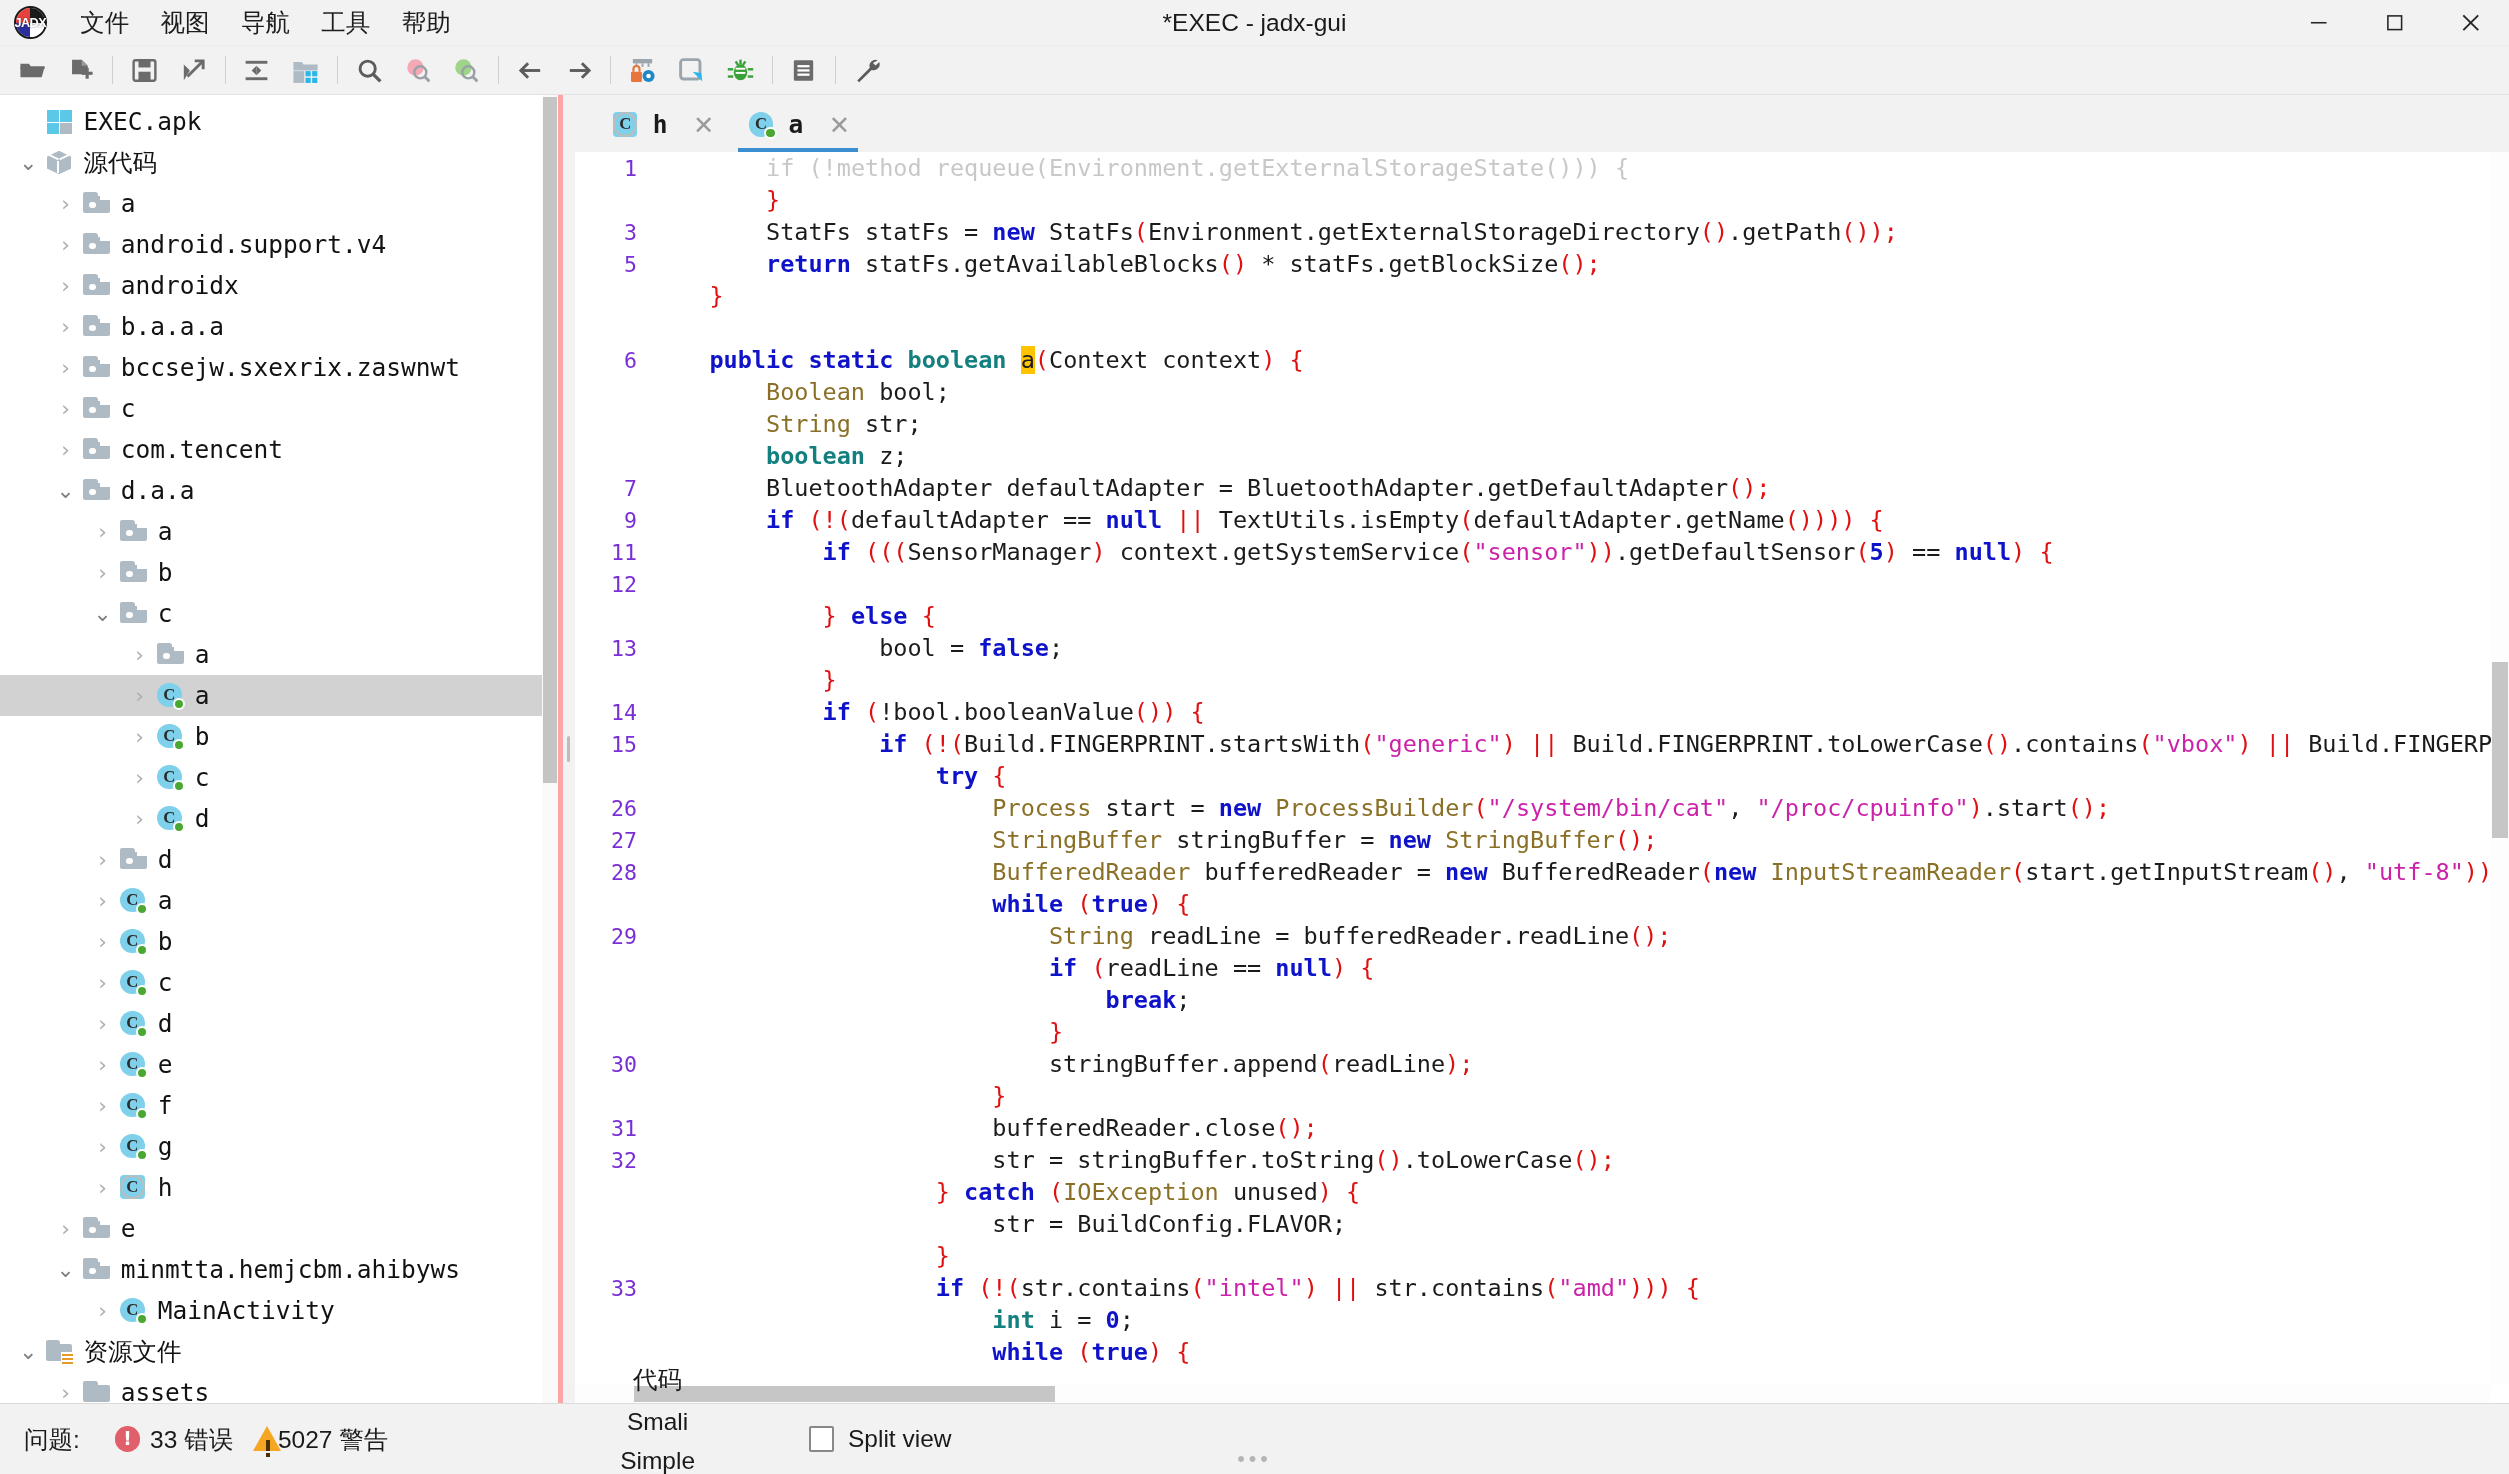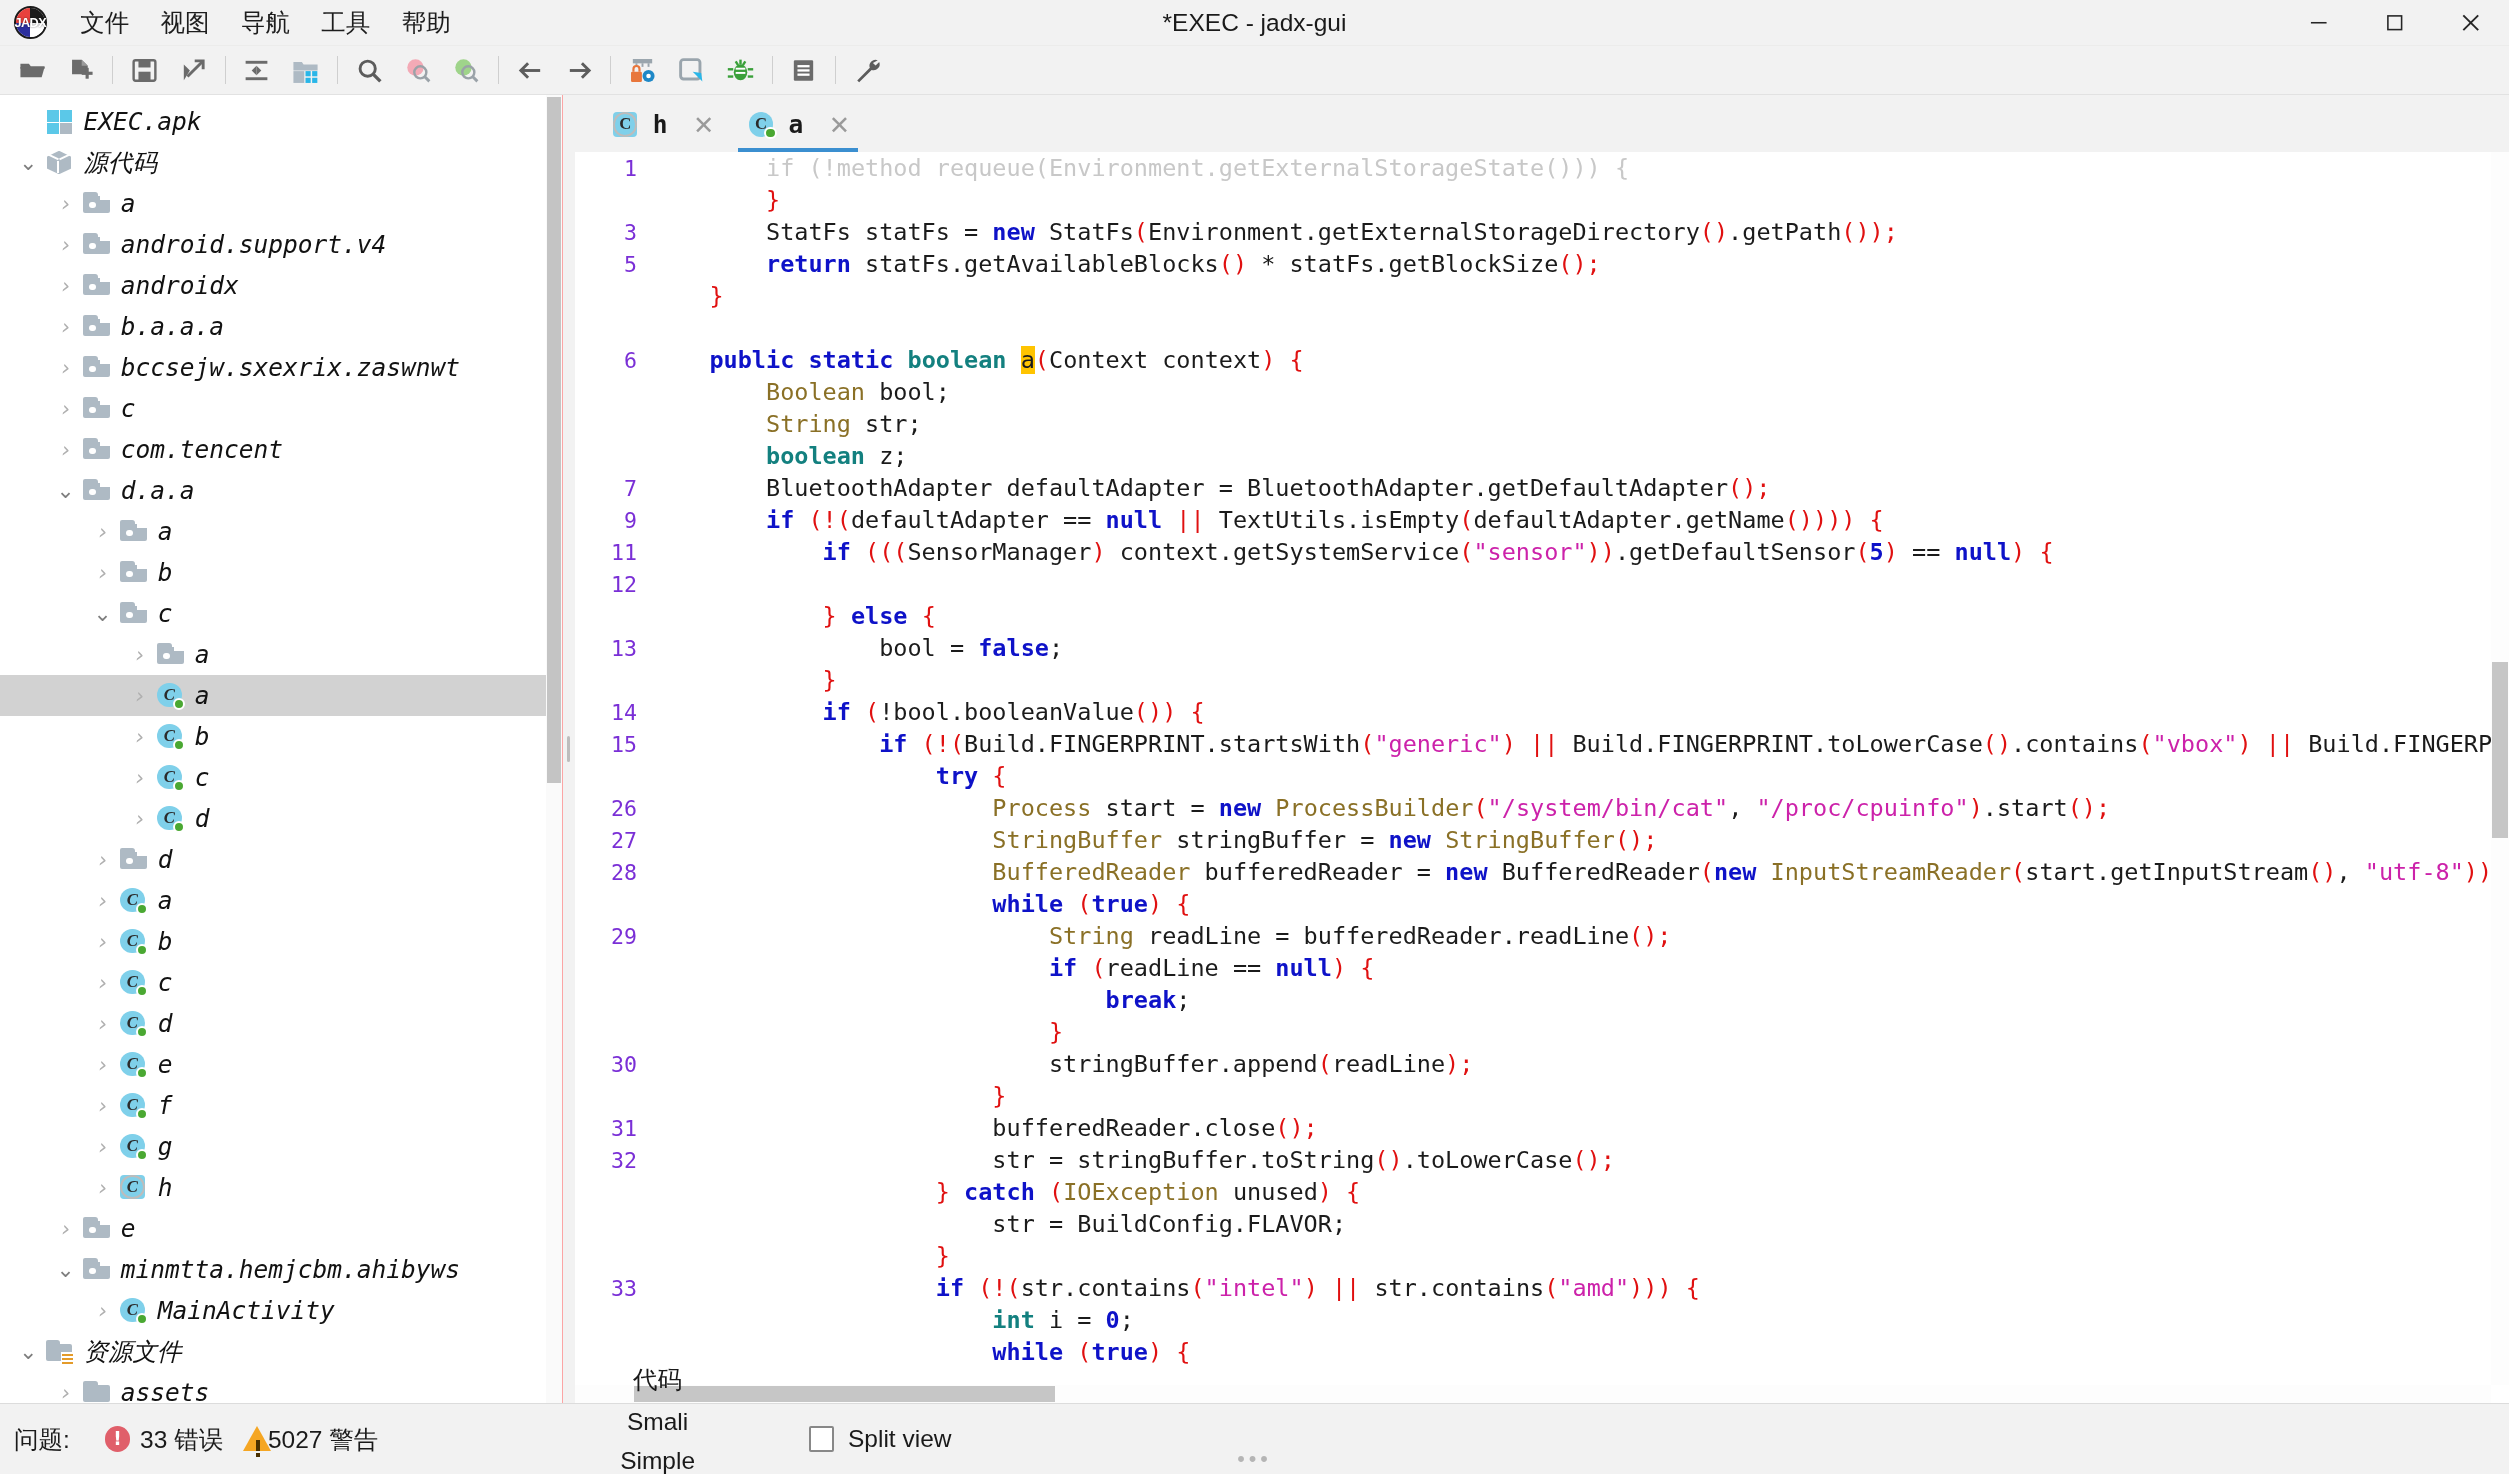--- a/index.html
+++ b/index.html
@@ -58,21 +58,21 @@
     margin:0 2.9px; border-radius:2px;
   }
   .tb-sep { width:1px; height:27.4px; background:#cfcfcf; margin:0 6.9px; }
 
   
   .main { flex:1; display:flex; min-height:0; background:#fff; }
 
   
   .sidebar {
     width:563px; min-width:563px; background:#ffffff; position:relative;
-    border-right:1px solid #fca5a5; overflow:hidden;font-style:italic;
+    border-right:5px solid #fca5a5; overflow:hidden;
   }
   .tree { padding-top:5.9px; font-size:0; }
   .tree-row {
     height:41px; display:flex; align-items:center; white-space:nowrap;
     font-size:24.5px; color:#121212; font-family:"DejaVu Sans Mono","Liberation Mono",monospace;
   }
   .tree-row.sel { background:#d2d2d2; }
   .tw { width:33px; display:flex; align-items:center; justify-content:center; flex:0 0 33px; }
   .chev { color:#b0b0b0; font-size:21.6px; line-height:1; font-family:"DejaVu Sans",sans-serif; }
   .chev.down { color:#7d7d7d; }
@@ -181,21 +181,21 @@
   .v-scroll { position:absolute; right:0; top:0; bottom:17.6px; width:17.6px; background:#fdfdfd; }
   .v-thumb { position:absolute; right:1px; width:15.7px; background:#c6c6c6; }
   .h-scroll { position:absolute; left:0; right:17.6px; bottom:0; height:17.6px; background:#fdfdfd; }
   .h-thumb { position:absolute; bottom:1px; height:15.7px; background:#c6c6c6; }
 
   
   .bottombar {
     height:71px; min-height:71px; background:#f2f2f2; display:flex; align-items:center;
     border-top:1px solid #dcdcdc; position:relative;
   }
-  .issues { display:flex; align-items:flex-start; width:563px; min-width:563px; padding-left:14px; gap:0px; }
+  .issues { display:flex; align-items:flex-start; width:563px; min-width:563px; padding-left:24px; gap:0px; }
   .issues-label { font-size:24.5px; color:#1a1a1a; }
   .issue-chip { display:flex; align-items:center; gap:9.8px; margin-left:35px; font-size:24.5px; color:#1a1a1a; }
   .err-ic {
     width:25.5px; height:25.5px; border-radius:50%; background:#e05f6a;
     display:flex; align-items:center; justify-content:center; color:#fff;
     font-size:18.6px; font-weight:bold; font-family:"DejaVu Sans",sans-serif; line-height:1;
   }
   .warn-ic { width:0; height:0; position:relative; }
   .warn-ic .tri {
     position:absolute; left:-14.7px; top:-12.7px; width:0; height:0;

